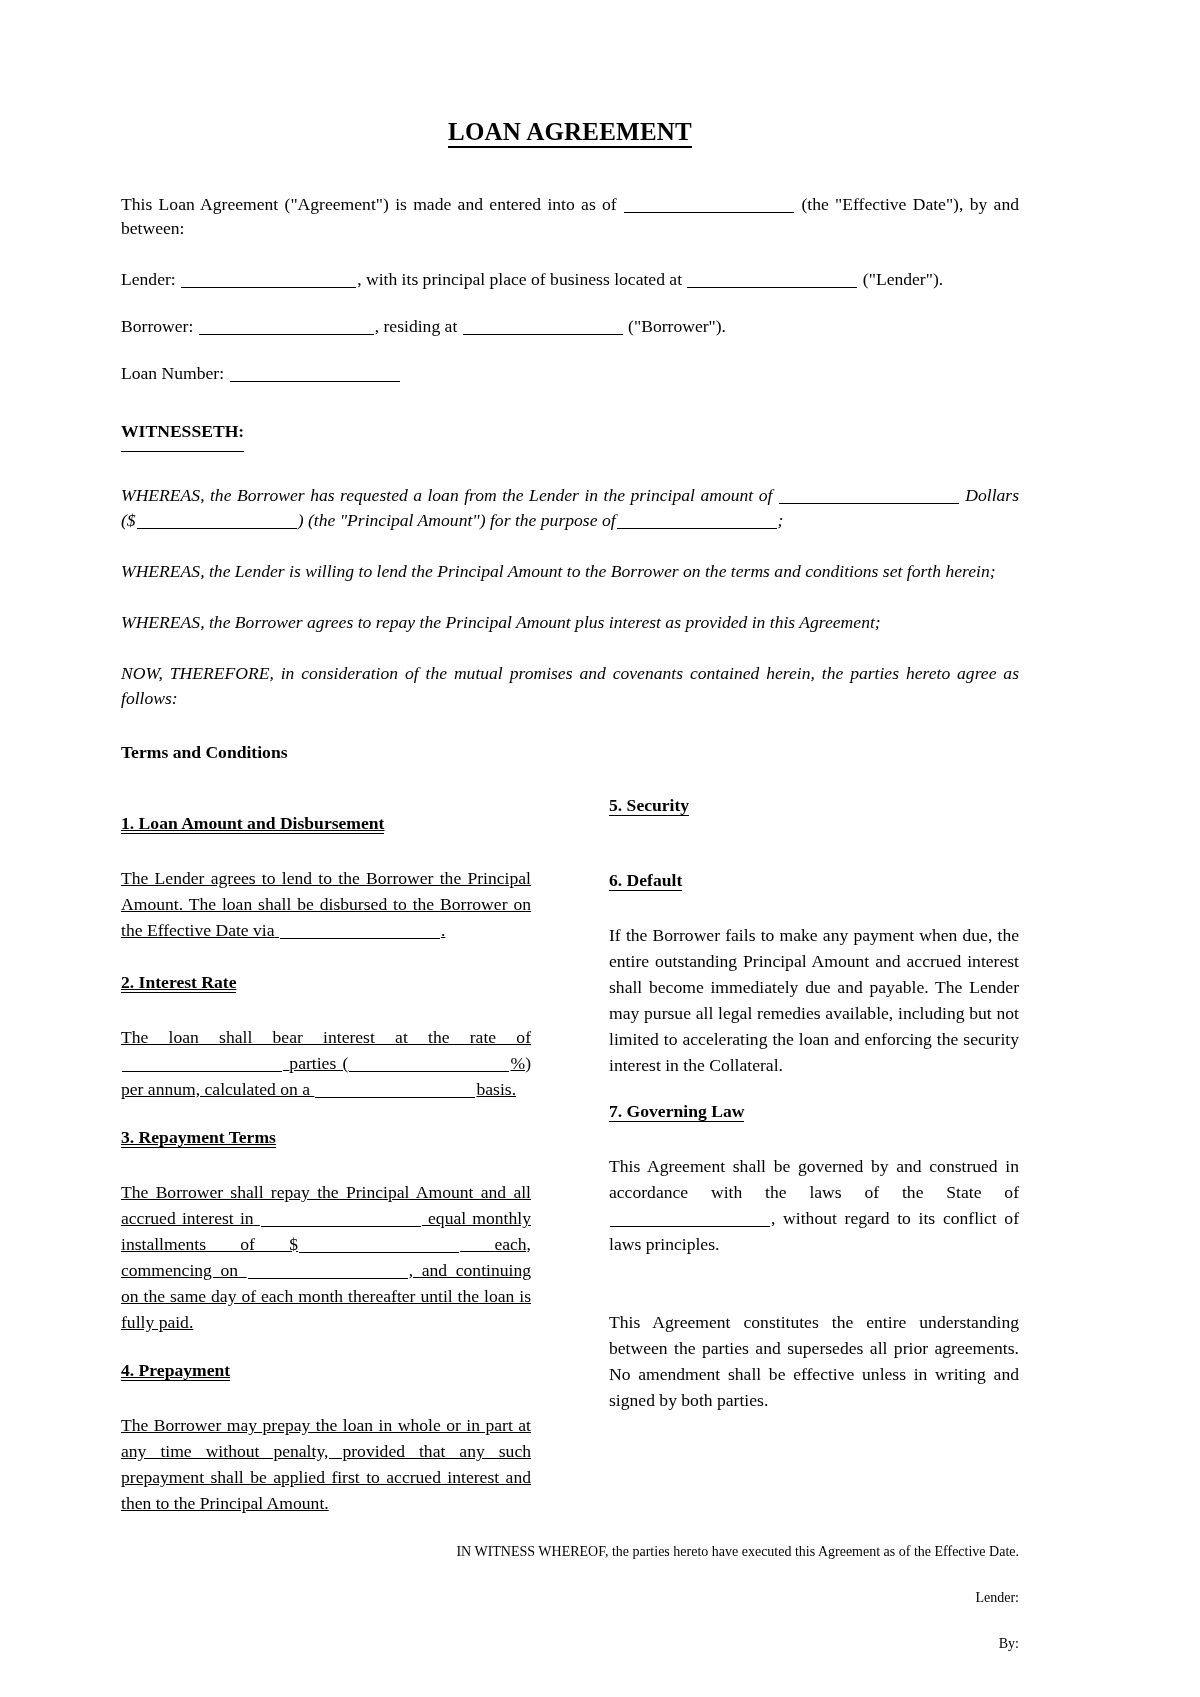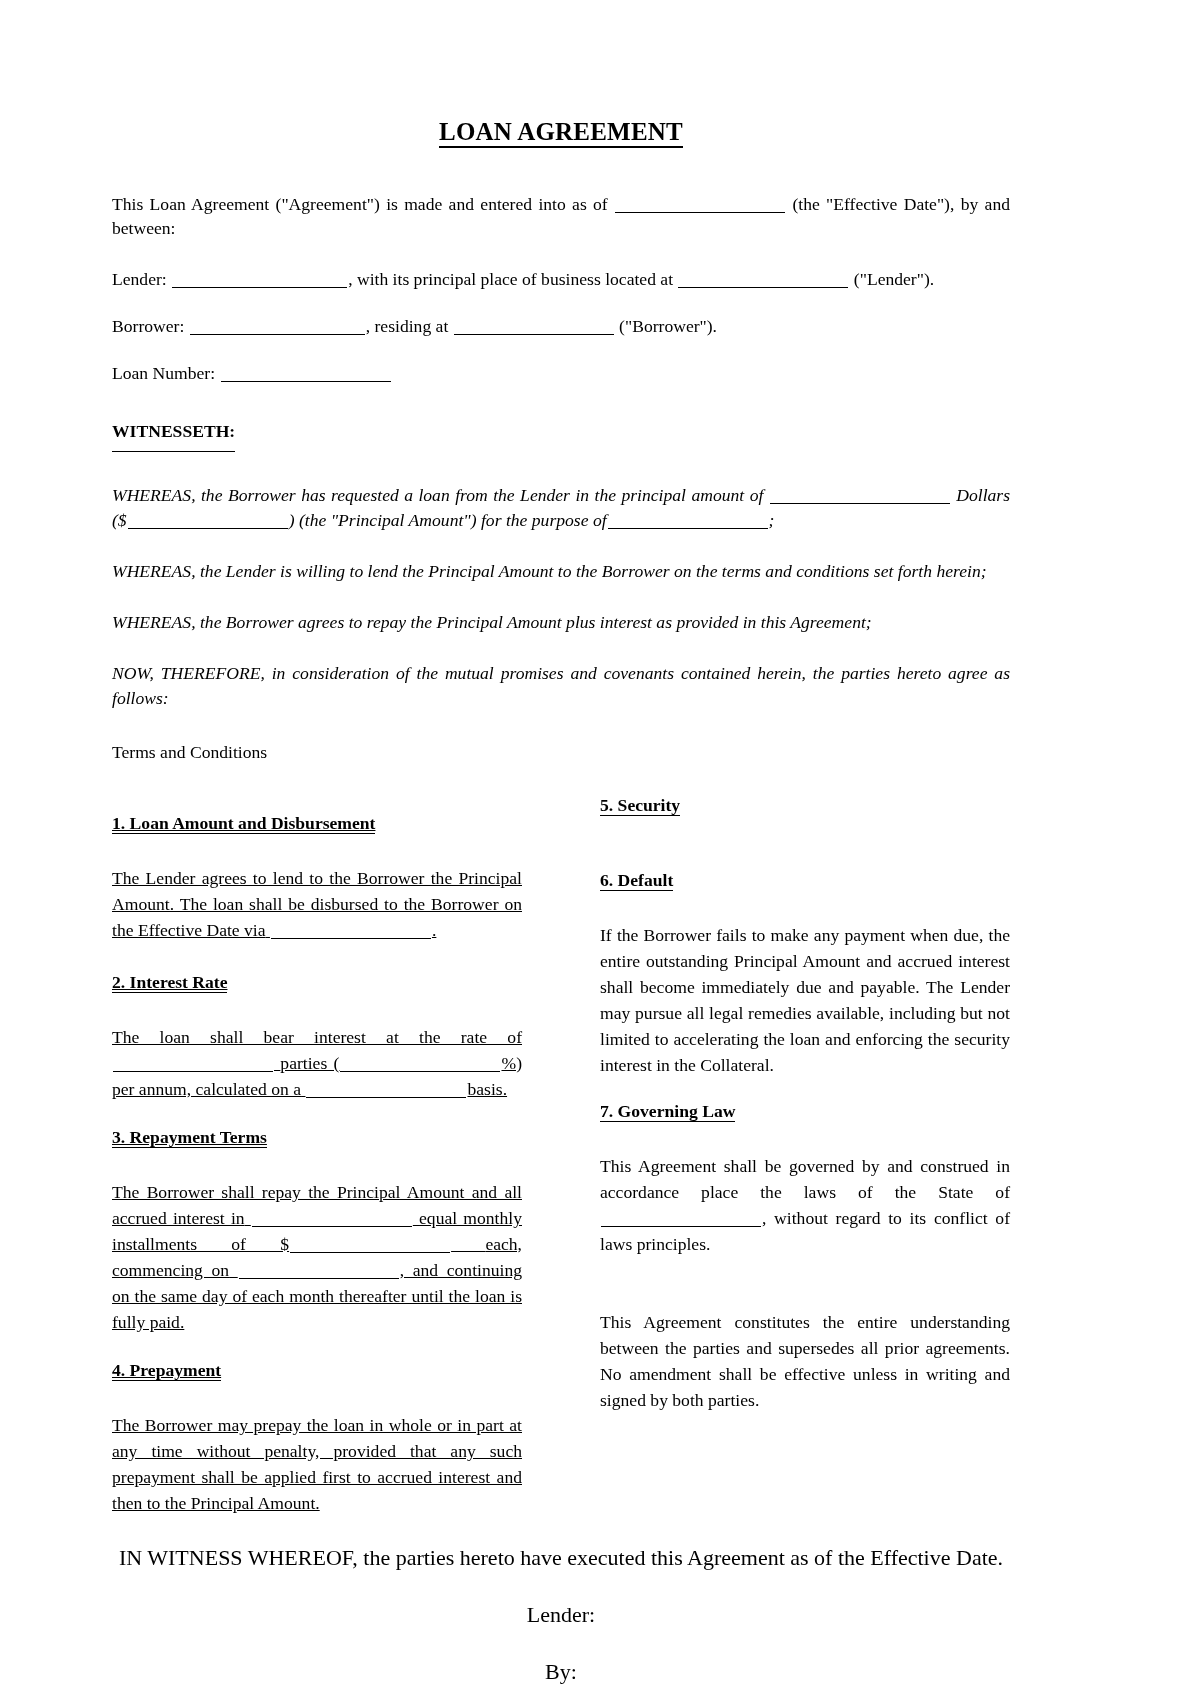--- a/index.html
+++ b/index.html
@@ -17,21 +17,21 @@
   .page {
     position: relative;
     width: 1200px;
     height: 1697px;
     box-sizing: border-box;
     padding: 0;
     background: #ffffff;
   }
   .inner {
     position: absolute;
-    left: 112px;
+    left: 121px;
     top: 0;
     width: 898px;
   }
 
   
   .doc-title {
     text-align: center;
     font-size: 25px;
     font-weight: bold;
     letter-spacing: 0.2px;
@@ -78,21 +78,21 @@
     font-weight: bold;
     margin: 0;
     line-height: 1.3;
   }
   .hd-ul span {
     border-bottom: 1.9px solid #000;
     padding-bottom: 10px;
   }
   .hd-plain {
     font-size: 17.6px;
-    font-weight: normal;
+    font-weight: bold;
     margin: 0;
     line-height: 1.3;
   }
 
   
   p.recital {
     font-style: italic;
     font-size: 17.6px;
     line-height: 1.42;
     text-align: justify;
@@ -121,23 +121,23 @@
     border-bottom: 1.9px solid #000;
   }
   .sec-body {
     font-size: 17.6px;
     line-height: 1.48;
     text-align: justify;
     margin: 0;
   }
 
   .closing {
-    font-size: 22px;
+    font-size: 14px;
     line-height: 1.42;
-    text-align: center;
+    text-align: right;
     margin: 0;
   }
 </style>
 </head>
 <body>
 
 <div class="page">
   <div class="inner">
 
     <div class="doc-title">
@@ -280,21 +280,21 @@
         <div style="height:30px"></div>
         <p class="sec-body">If the Borrower fails to make any payment when due, the entire outstanding Principal Amount and accrued interest shall become immediately due and payable. The Lender may pursue all legal remedies available, including but not limited to accelerating the loan and enforcing the security interest in the Collateral.</p>
 
         <div style="height:22px"></div>
 
         <p class="sec-head">
           <span>7. Governing Law</span>
         </p>
         <div style="height:30px"></div>
         <p class="sec-body">
-          <span>This Agreement shall be governed by and construed in accordance place the laws of the State of</span>
+          <span>This Agreement shall be governed by and construed in accordance with the laws of the State of</span>
           <span class="blank bw-160"></span><span>, without regard to its conflict of laws principles.</span>
         </p>
 
         <div style="height:22px"></div>
 
         <div style="height:30px"></div>
         <p class="sec-body">This Agreement constitutes the entire understanding between the parties and supersedes all prior agreements. No amendment shall be effective unless in writing and signed by both parties.</p>
 
       </div>
     </div>

